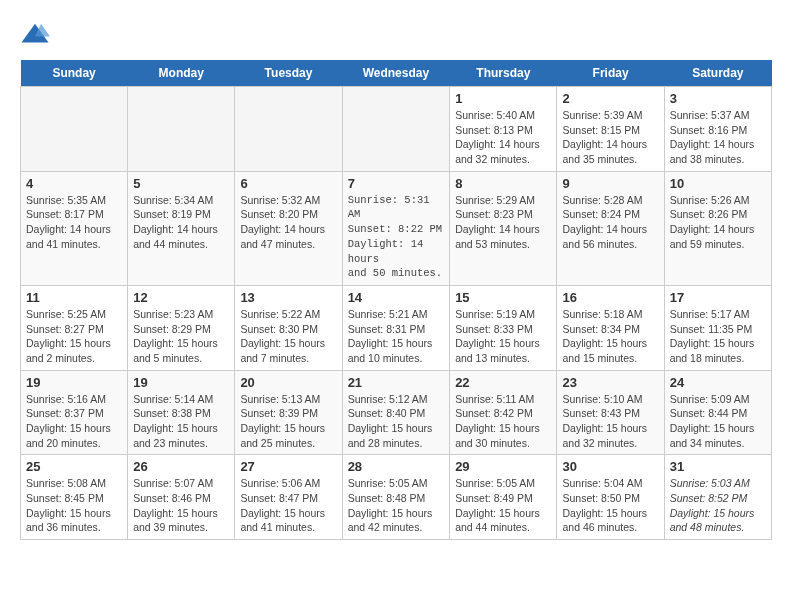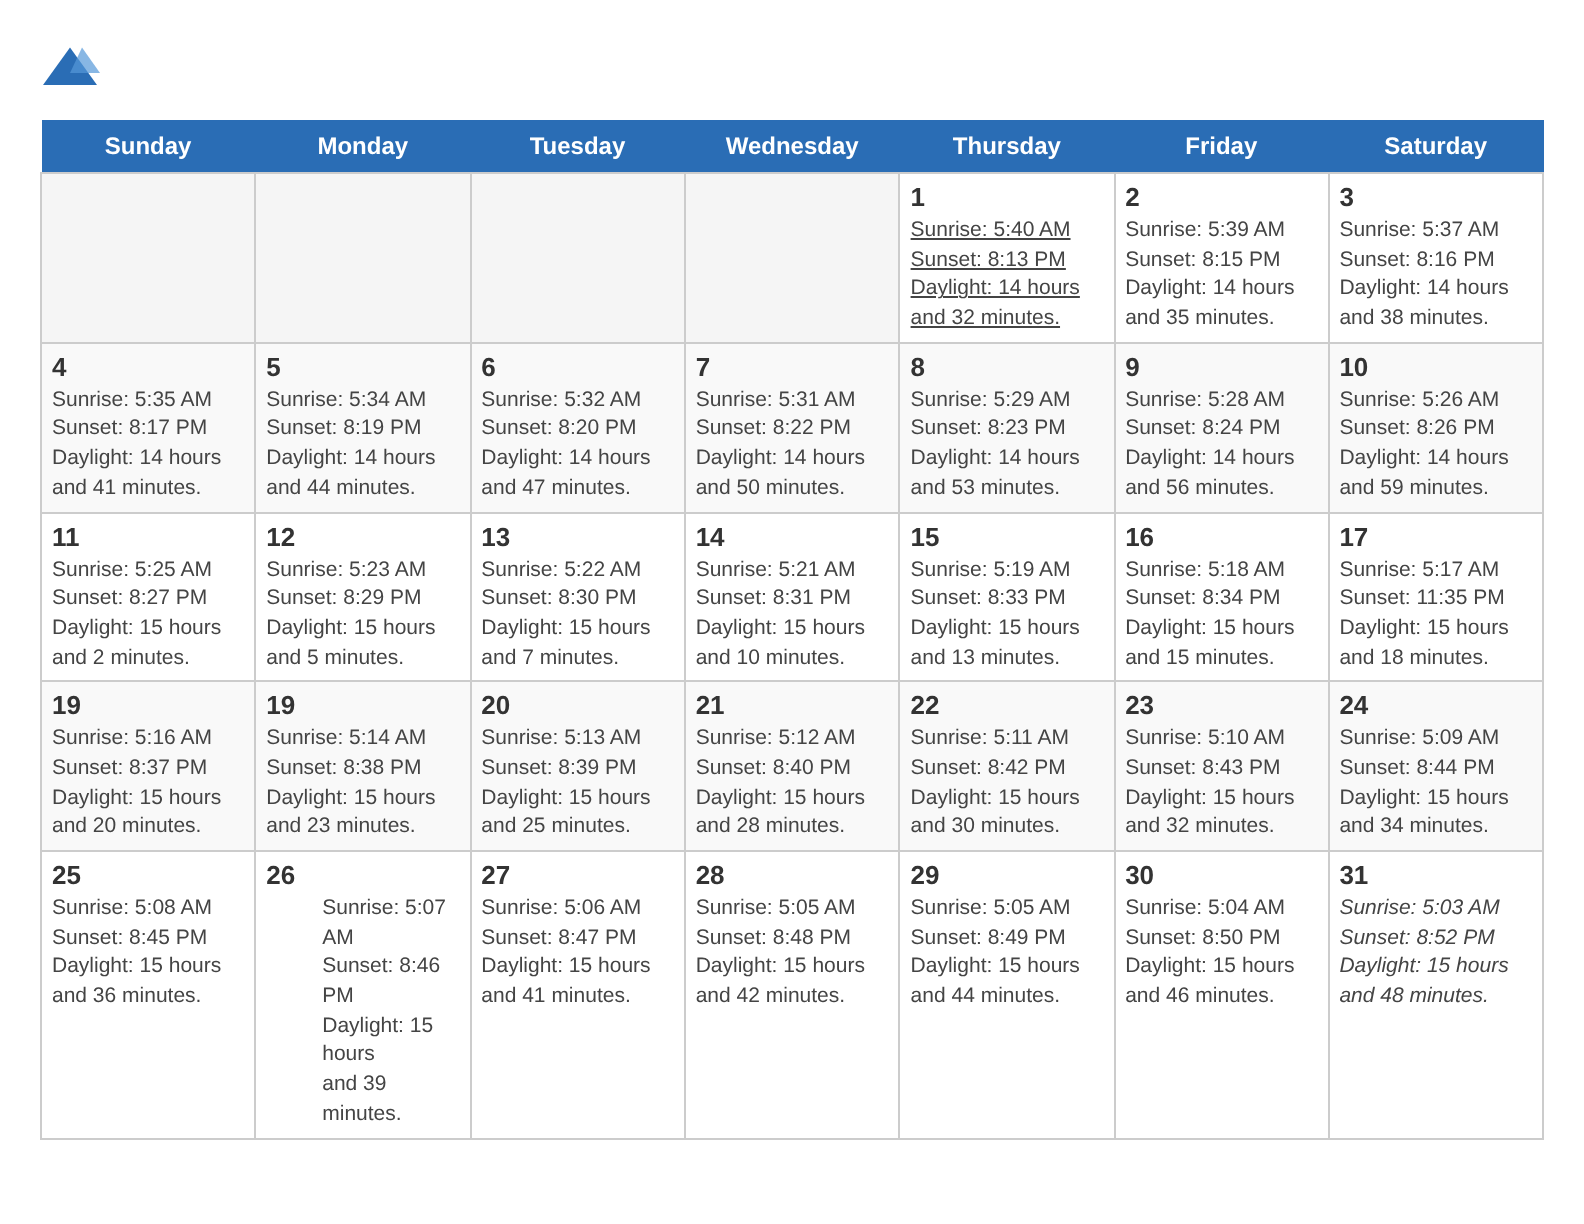--- a/index.html
+++ b/index.html
@@ -125,21 +125,21 @@
       </tr>
   </thead>
   <tbody id="calendar-body">
       <tr>
         <td class="empty"></td>
         <td class="empty"></td>
         <td class="empty"></td>
         <td class="empty"></td>
         <td>
           <span class="day-num">1</span>
-          <div class="day-info" style="white-space: pre-line; text-decoration: underline;">Sunrise: 5:40 AM
+          <div class="day-info" style="white-space: pre-line;">Sunrise: 5:40 AM
 Sunset: 8:13 PM
 Daylight: 14 hours
 and 32 minutes.</div>
         </td>
         <td>
           <span class="day-num">2</span>
           <div class="day-info" style="white-space: pre-line;">Sunrise: 5:39 AM
 Sunset: 8:15 PM
 Daylight: 14 hours
 and 35 minutes.</div>
@@ -169,21 +169,21 @@
         </td>
         <td>
           <span class="day-num">6</span>
           <div class="day-info" style="white-space: pre-line;">Sunrise: 5:32 AM
 Sunset: 8:20 PM
 Daylight: 14 hours
 and 47 minutes.</div>
         </td>
         <td>
           <span class="day-num">7</span>
-          <div class="day-info" style="white-space: pre-line;">Sunrise: 5:31 AM
+          <div class="day-info" style="white-space: pre-line; font-family: Liberation Mono, monospace;">Sunrise: 5:31 AM
 Sunset: 8:22 PM
 Daylight: 14 hours
 and 50 minutes.</div>
         </td>
         <td>
           <span class="day-num">8</span>
           <div class="day-info" style="white-space: pre-line;">Sunrise: 5:29 AM
 Sunset: 8:23 PM
 Daylight: 14 hours
 and 53 minutes.</div>
@@ -308,21 +308,21 @@
       <tr>
         <td>
           <span class="day-num">25</span>
           <div class="day-info" style="white-space: pre-line;">Sunrise: 5:08 AM
 Sunset: 8:45 PM
 Daylight: 15 hours
 and 36 minutes.</div>
         </td>
         <td>
           <span class="day-num">26</span>
-          <div class="day-info" style="white-space: pre-line; margin-left: 28px;">Sunrise: 5:07 AM
+          <div class="day-info" style="white-space: pre-line;">Sunrise: 5:07 AM
 Sunset: 8:46 PM
 Daylight: 15 hours
 and 39 minutes.</div>
         </td>
         <td>
           <span class="day-num">27</span>
           <div class="day-info" style="white-space: pre-line;">Sunrise: 5:06 AM
 Sunset: 8:47 PM
 Daylight: 15 hours
 and 41 minutes.</div>

